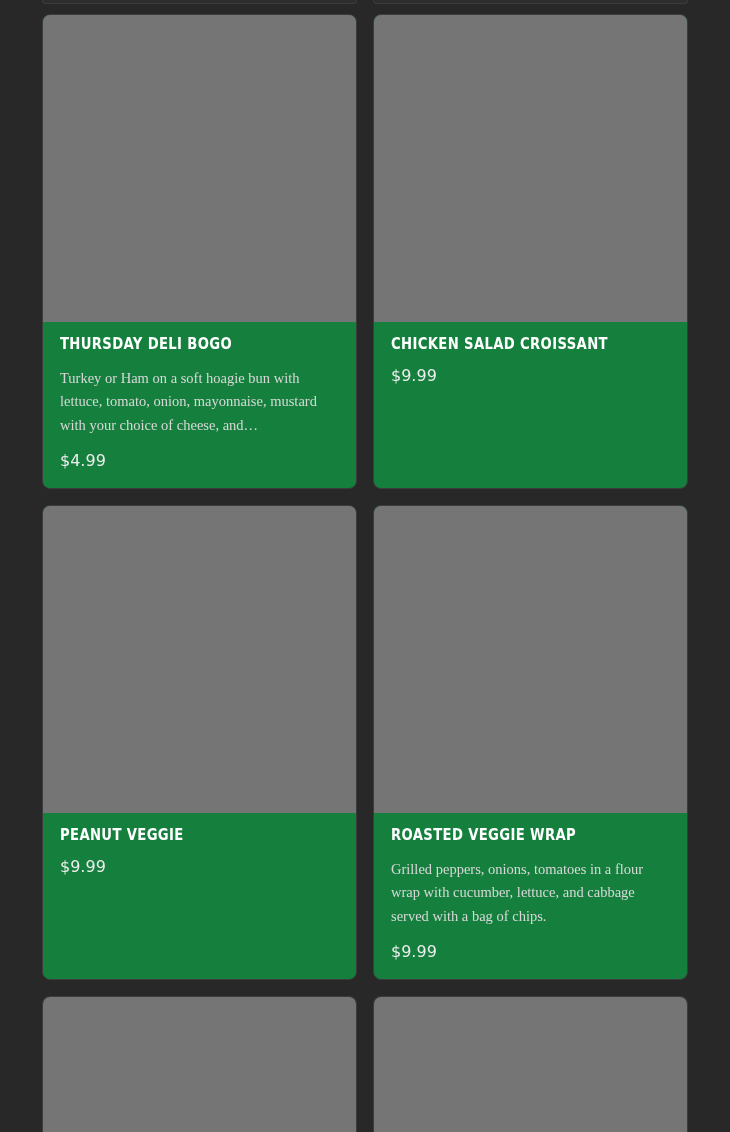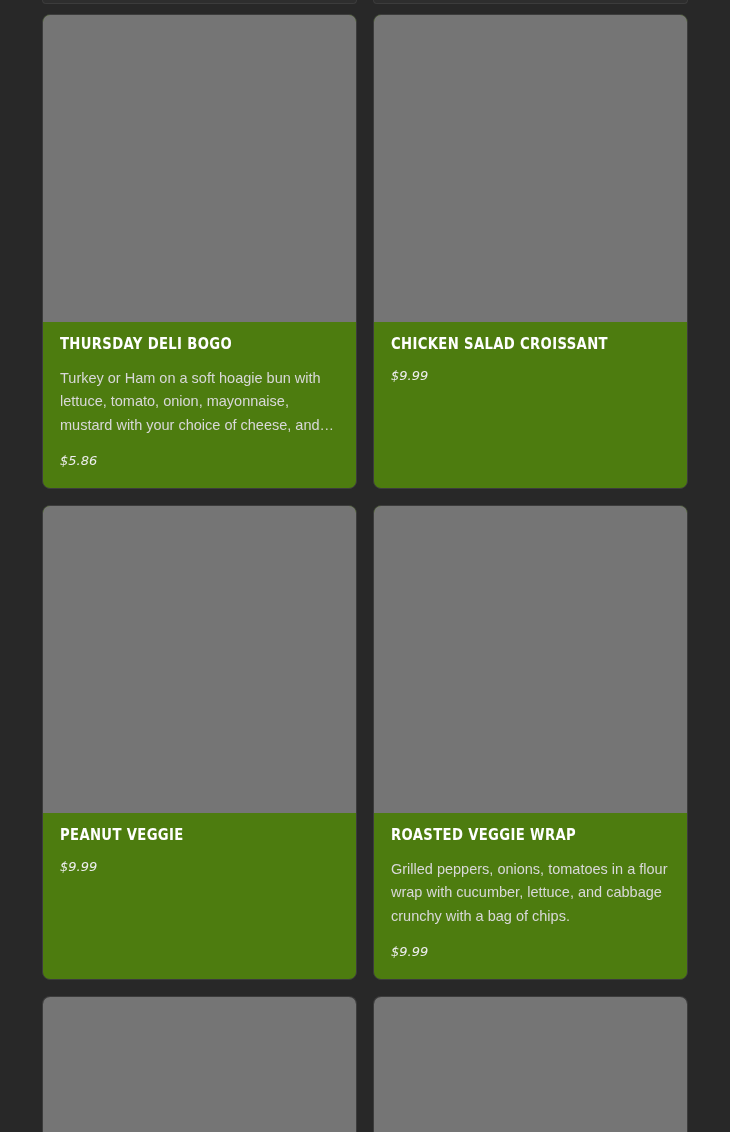--- a/index.html
+++ b/index.html
@@ -14,21 +14,21 @@
     width:730px;
     padding:0 42px;
   }
   .card-row {
     display:flex;
     gap:16px;
     margin-bottom:16px;
   }
   .menu-card {
     width:316px;
-    background:#4d7c0f;
+    background:#15803d;
     border:1px solid #3c3c3c;
     border-radius:8px;
     overflow:hidden;
     display:flex;
     flex-direction:column;
   }
   .card-image {
     width:100%;
     background:#757575;
     display:block;
@@ -43,32 +43,31 @@
     letter-spacing:0.4px;
     color:#ffffff;
     text-transform:uppercase;
     transform:scaleX(0.88);
     transform-origin:left center;
     white-space:nowrap;
     margin-bottom:14px;
     line-height:1.1;
   }
   .card-desc {
-    font-family:Liberation Sans, sans-serif;
+    font-family:Liberation Serif, serif;
     font-size:14.5px;
     line-height:23.5px;
     color:#d8d8d8;
     margin-bottom:15px;
   }
   .card-price {
     font-family:"DejaVu Sans", sans-serif;
-    font-size:13px;
+    font-size:16px;
     line-height:18px;
     color:#ededed;
-    font-style:italic;
   }
 
   
   .row-top-clip {
     height:4px;
     margin-bottom:10px;
   }
   .clip-card {
     width:316px;
     height:4px;
@@ -91,21 +90,21 @@
     <div class="clip-card"></div>
     <div class="clip-card"></div>
   </div>
 
   <div class="card-row row-1">
     <div class="menu-card">
       <div class="card-image"></div>
       <div class="card-body">
         <div class="card-title">Thursday Deli BOGO</div>
         <div class="card-desc">Turkey or Ham on a soft hoagie bun with lettuce, tomato, onion, mayonnaise, mustard with your choice of cheese, and…</div>
-        <div class="card-price">$5.86</div>
+        <div class="card-price">$4.99</div>
       </div>
     </div>
     <div class="menu-card">
       <div class="card-image"></div>
       <div class="card-body">
         <div class="card-title">Chicken Salad Croissant</div>
         <div class="card-price">$9.99</div>
       </div>
     </div>
   </div>
@@ -115,21 +114,21 @@
       <div class="card-image"></div>
       <div class="card-body">
         <div class="card-title">Peanut Veggie</div>
         <div class="card-price">$9.99</div>
       </div>
     </div>
     <div class="menu-card">
       <div class="card-image"></div>
       <div class="card-body">
         <div class="card-title">Roasted Veggie Wrap</div>
-        <div class="card-desc">Grilled peppers, onions, tomatoes in a flour wrap with cucumber, lettuce, and cabbage crunchy with a bag of chips.</div>
+        <div class="card-desc">Grilled peppers, onions, tomatoes in a flour wrap with cucumber, lettuce, and cabbage served with a bag of chips.</div>
         <div class="card-price">$9.99</div>
       </div>
     </div>
   </div>
 
   <div class="card-row row-3">
     <div class="menu-card">
       <div class="card-image"></div>
     </div>
     <div class="menu-card">

